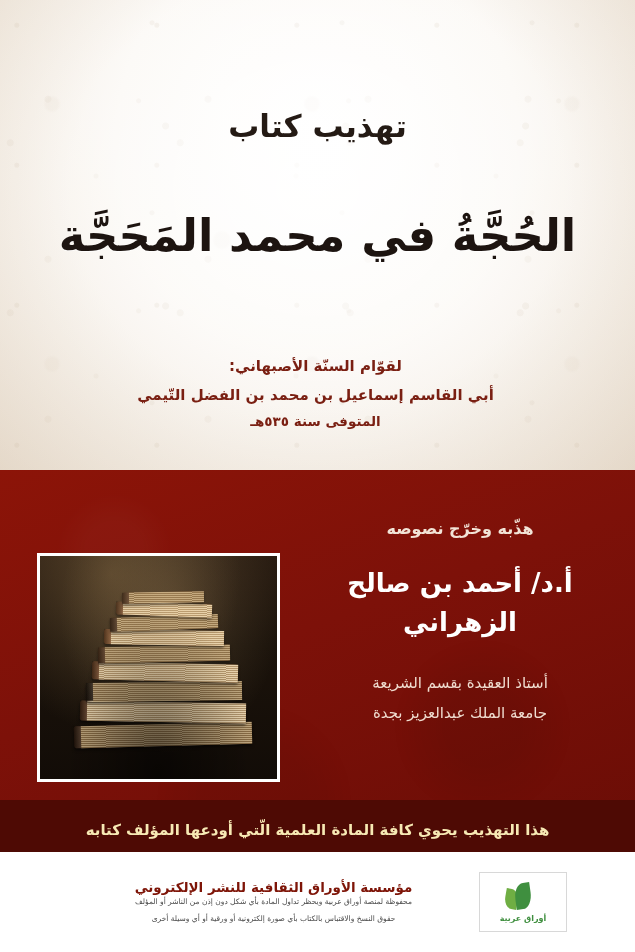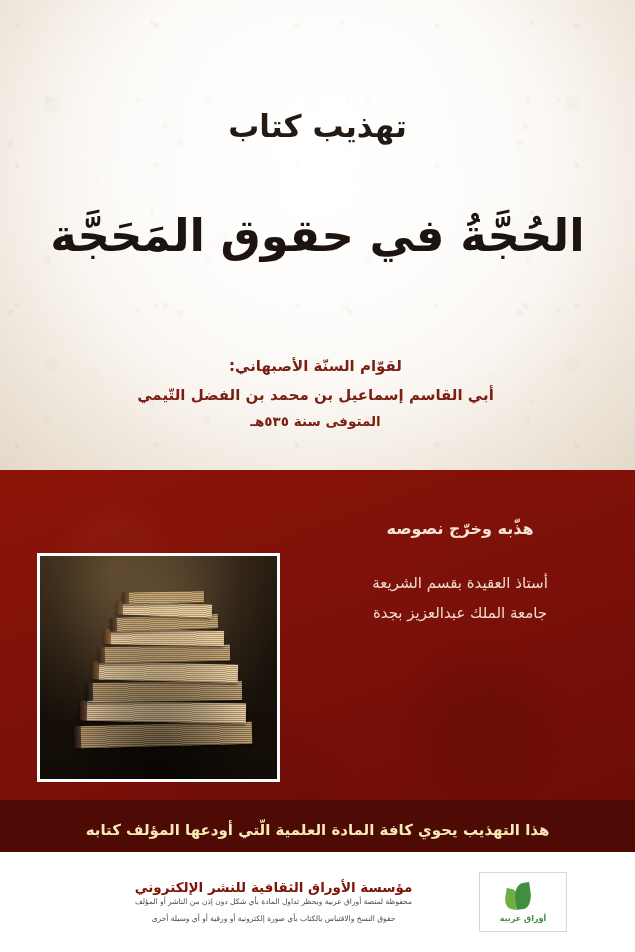--- a/index.html
+++ b/index.html
@@ -308,35 +308,36 @@
 <body>
 
 <div class="page">
 
   <div class="top-section">
     <div class="top-texture"></div>
     <div class="top-vignette"></div>
 
     <div class="title-block">
       <div class="kicker">تهذيب كتاب</div>
-      <div class="main-title">الحُجَّةُ في حقوق المَحَجَّة</div>
+      <div class="main-title">الحُجَّةُ في محمد المَحَجَّة</div>
     </div>
 
     <div class="subtitle-block">
       <div class="sub-line">لقوّام السنّة الأصبهاني:</div>
       <div class="sub-line">أبي القاسم إسماعيل بن محمد بن الفضل التّيمي</div>
       <div class="sub-line small">المتوفى سنة ٥٣٥هـ</div>
     </div>
   </div>
 
   <div class="maroon-section">
     <div class="maroon-texture"></div>
 
     <div class="author-block">
       <div class="author-pre">هذّبه وخرّج نصوصه</div>
+      <div class="author-name">أ.د/ أحمد بن صالح الزهراني</div>
       <div class="author-role">أستاذ العقيدة بقسم الشريعة</div>
       <div class="author-role" style="margin-top:0">جامعة الملك عبدالعزيز بجدة</div>
     </div>
 
     <div class="photo">
       <div class="photo-inner">
         <div class="bk b1 dark">
             <span class="spine"></span>
             <span class="pages"></span>
           </div>

